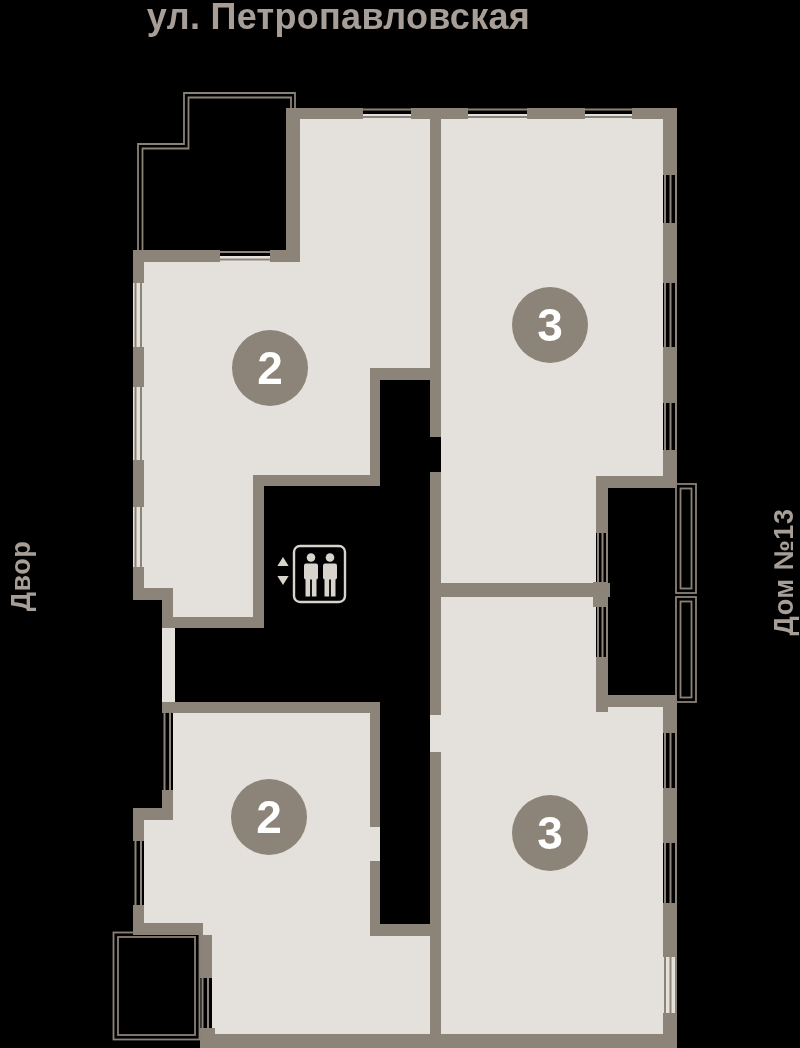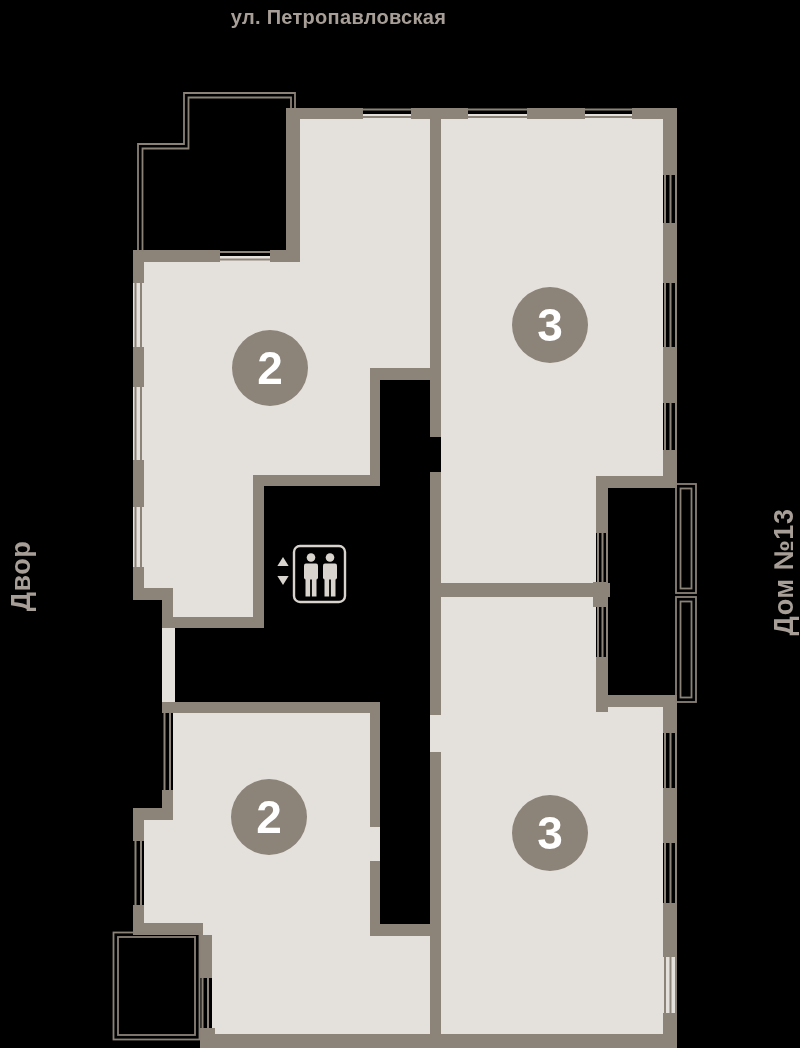--- a/index.html
+++ b/index.html
@@ -11,21 +11,21 @@
     --label:#a79f97;
   }
   html,body{margin:0;padding:0;background:var(--bg);}
   .stage{
     position:relative;width:800px;height:1048px;background:var(--bg);
     overflow:hidden;font-family:"Liberation Sans", sans-serif;
   }
   .plan-svg{position:absolute;left:0;top:0;}
   .street-label{
     position:absolute;left:0;top:0;width:676px;padding-left:1px;box-sizing:border-box;
-    text-align:center;color:var(--label);font-size:20px;font-weight:700;
+    text-align:center;color:var(--label);font-size:36px;font-weight:700;
     letter-spacing:0.3px;line-height:34px;white-space:nowrap;
   }
   .side-label{
     position:absolute;color:var(--label);font-size:27px;font-weight:700;
     letter-spacing:0.5px;white-space:nowrap;transform:translate(-50%,-50%) rotate(-90deg);
   }
   .side-label.left{left:21px;top:576px;}
   .side-label.right{left:784px;top:572px;}
   .badge{
     position:absolute;width:76px;height:76px;border-radius:50%;

